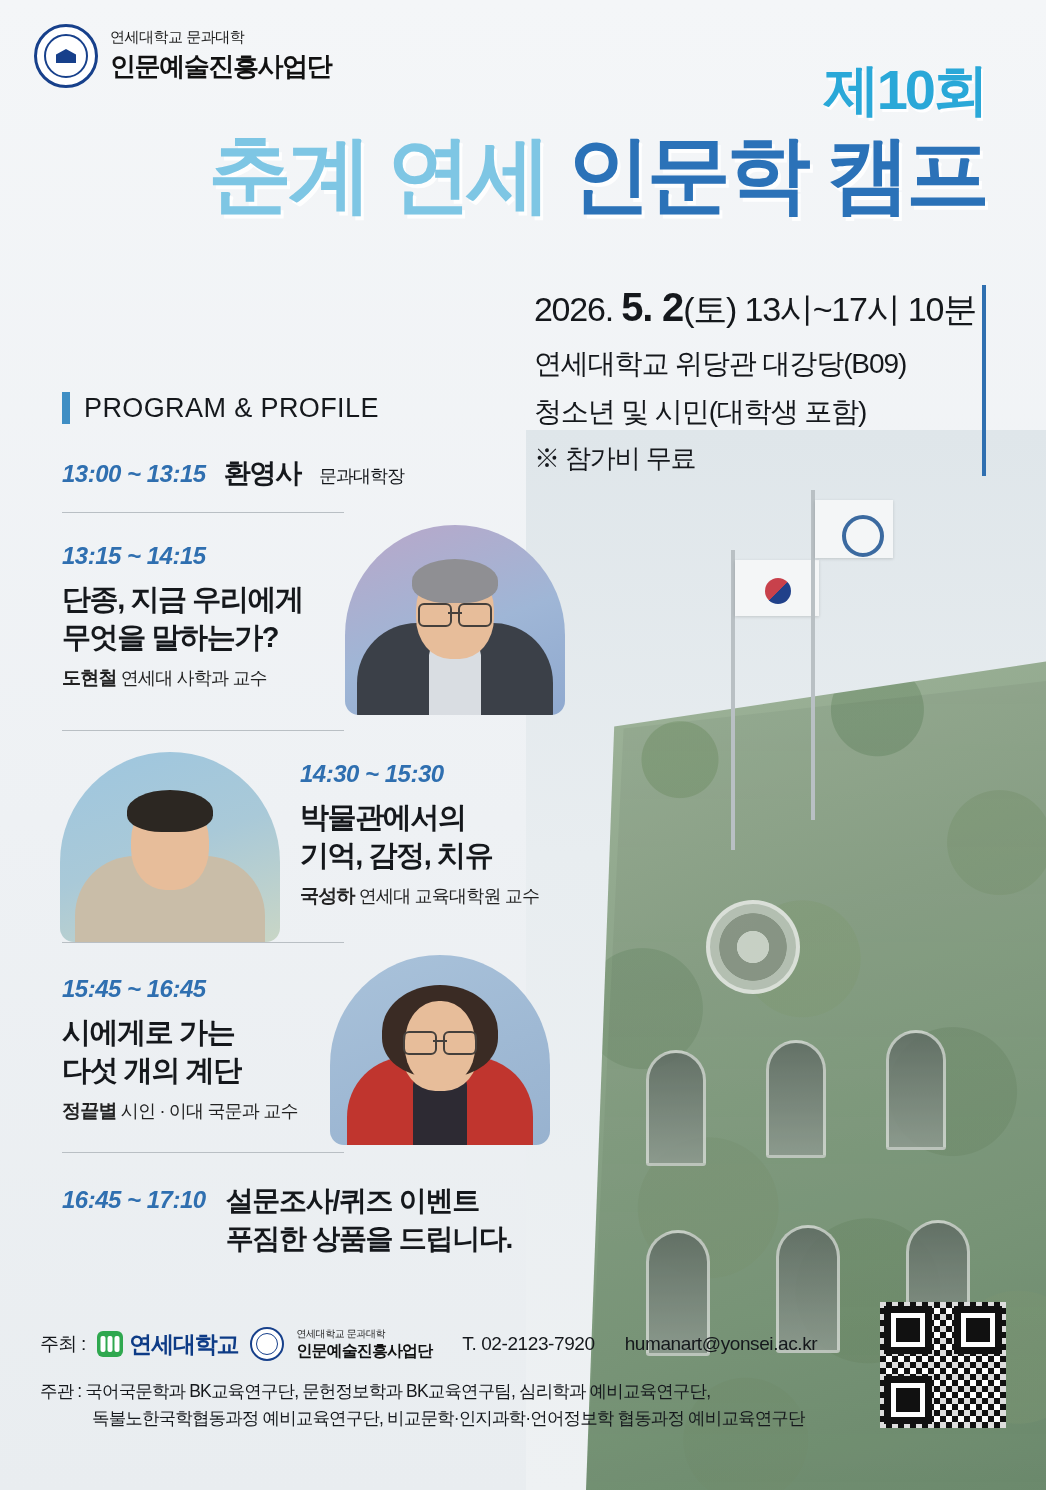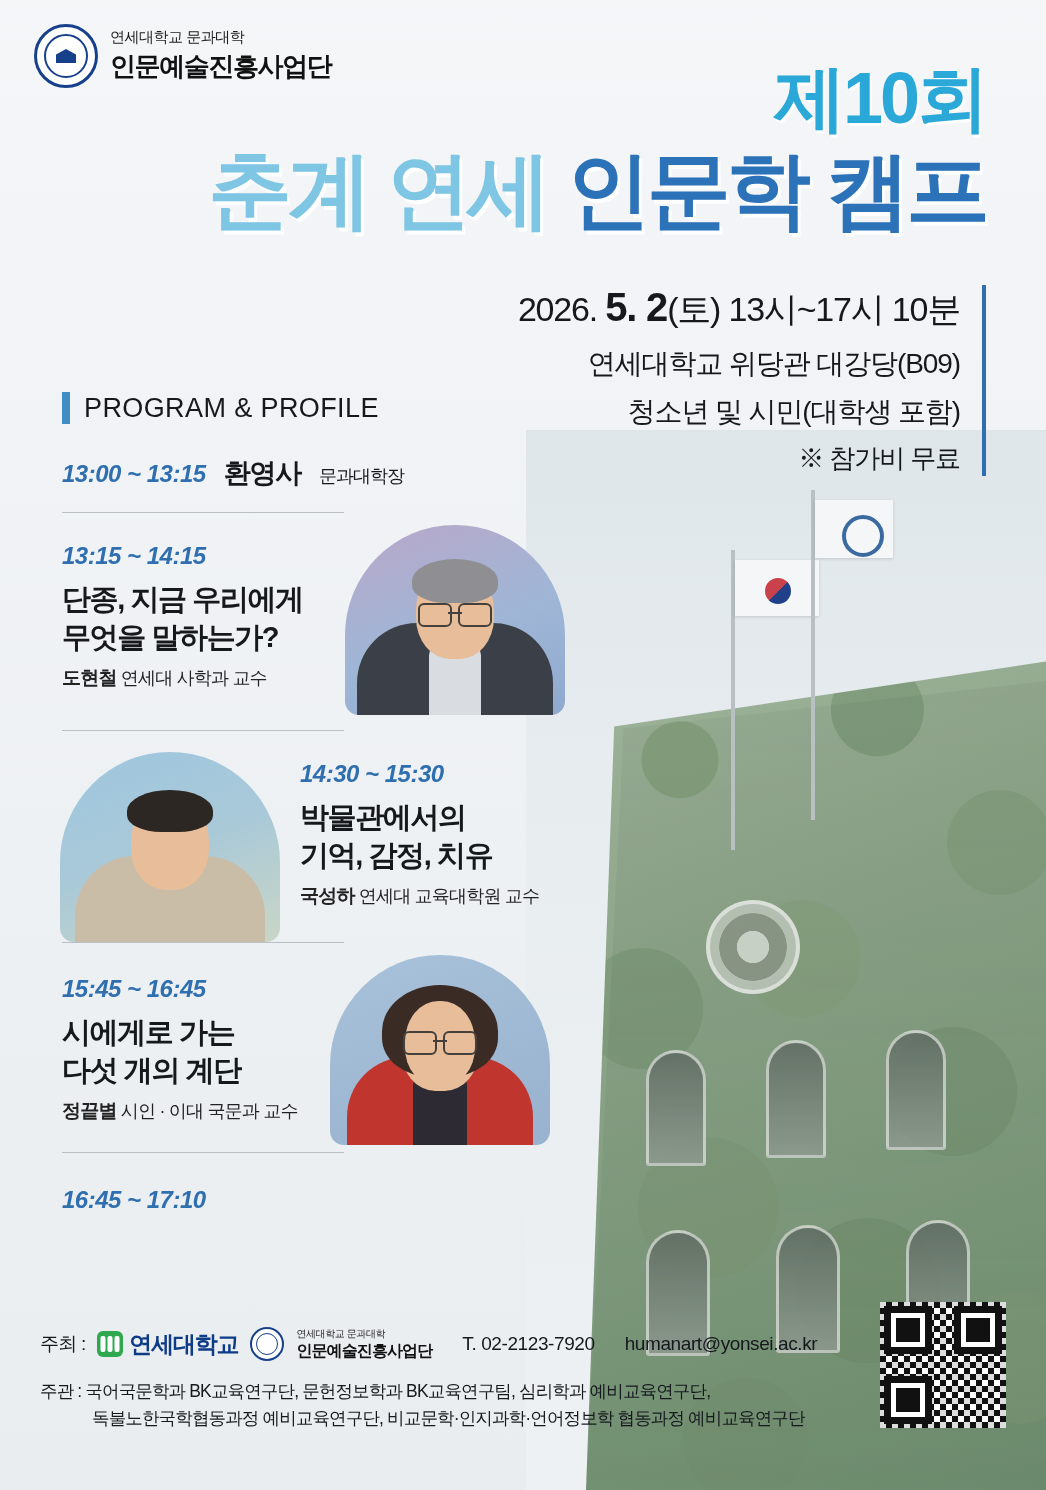--- a/index.html
+++ b/index.html
@@ -165,21 +165,21 @@
   }
 
   
   .title-block {
     position: absolute;
     right: 60px;
     top: 62px;
     text-align: right;
   }
   .title-small {
-    font-size: 72px;
+    font-size: 56px;
     font-weight: bold;
     letter-spacing: -3px;
     color: #2aa8d8;
     line-height: 1;
     text-shadow: 2px 3px 0 rgba(255,255,255,.9);
   }
   .title-main {
     margin-top: 12px;
     font-size: 84px;
     font-weight: bold;
@@ -188,22 +188,21 @@
     color: #2b72b8;
     white-space: nowrap;
     text-shadow: 3px 4px 0 rgba(255,255,255,.85);
   }
   .title-main .soft { color: #7ec6e4; }
 
   .meta {
     position: absolute;
     right: 60px;
     top: 285px;
-    text-align: right;
-    padding-right: 22px;
+    padding-right: 6px;
     border-right: 4px solid #2f6fb0;
   }
   .meta .date {
     font-size: 34px;
     color: #15181c;
     letter-spacing: -1.2px;
     margin-bottom: 12px;
   }
   .meta .date .big {
     font-size: 40px;
@@ -596,20 +595,24 @@
     <div class="head" style="top:46px;width:70px;height:84px;"></div>
     <div class="glasses" style="top:76px;">
         <span class="l"></span>
         <span class="r"></span>
       </div>
   </div>
   <div class="divider" style="top:1152px;width:282px;"></div>
 
   <div class="row" id="row-quiz">
     <div class="time" style="margin-top:4px;">16:45 ~ 17:10</div>
+    <div class="quiz-text">
+      <div>설문조사/퀴즈 이벤트</div>
+      <div>푸짐한 상품을 드립니다.</div>
+    </div>
   </div>
 
   <div class="footer">
     <div class="footer-row1">
       <div class="footer-label">주최 :</div>
       <div class="sdmg">
         <div class="sdmg-mark"></div>
         <div class="sdmg-text">연세대학교</div>
       </div>
       <div class="mini-seal"></div>

